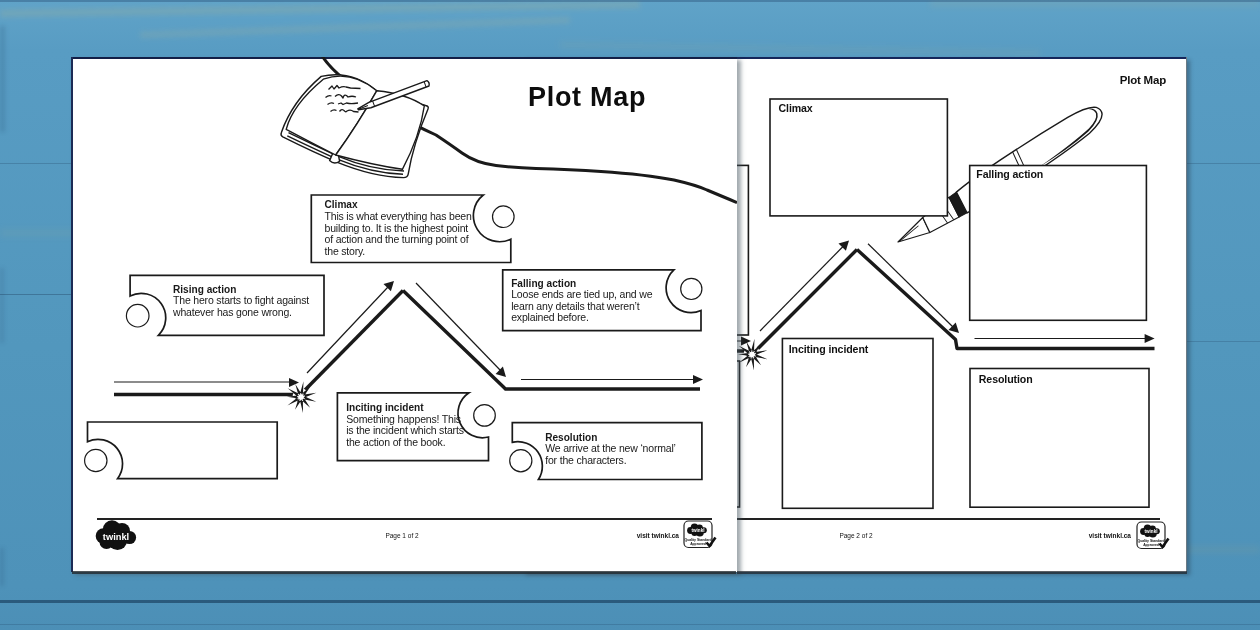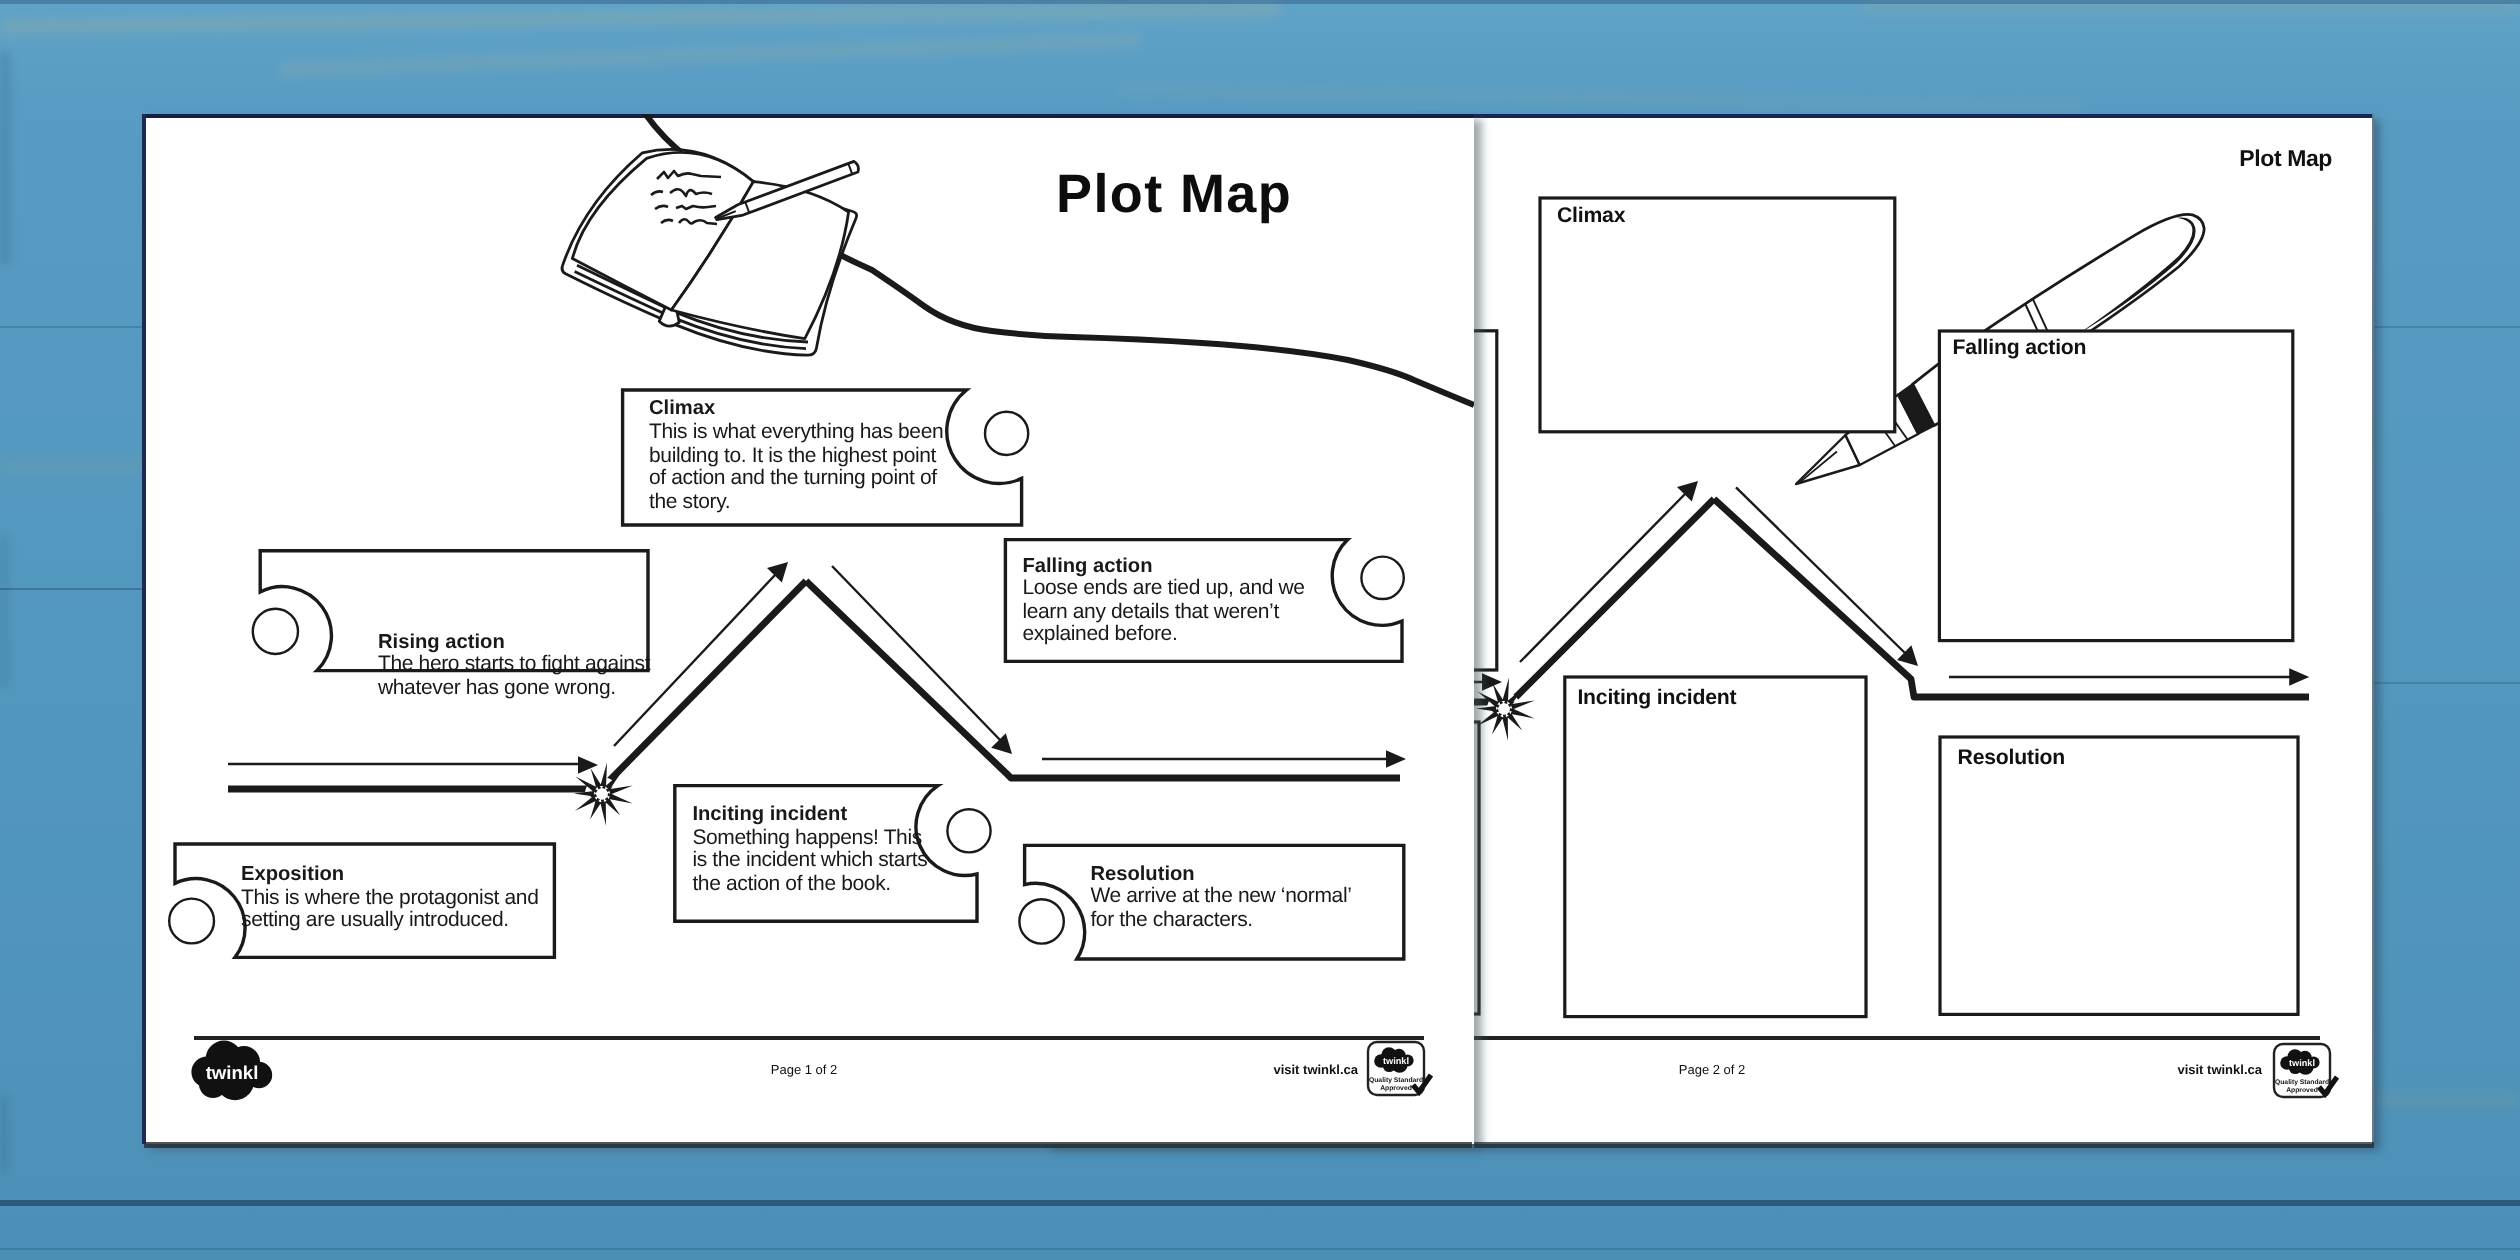--- a/index.html
+++ b/index.html
@@ -218,25 +218,24 @@
       <circle r="8.5" fill="#fff" stroke="none"></circle>
       <path fill="#1a1a1a" stroke="none" d="M4.2,-0.2 L15.3,4.7 L3.4,2.5 Z M3.6,2.1 L9.1,10.8 L1.5,3.9 Z M1.9,3.7 L2.0,15.9 L-0.9,4.1 Z M-0.4,4.2 L-6.0,12.7 L-3.0,3.0 Z M-2.6,3.3 L-13.6,8.5 L-4.1,0.9 Z M-4.0,1.3 L-14.1,-0.2 L-3.9,-1.5 Z M-4.1,-1.0 L-13.3,-8.8 L-2.5,-3.4 Z M-2.9,-3.1 L-5.7,-12.9 L-0.3,-4.2 Z M-0.8,-4.1 L2.5,-15.8 L2.0,-3.7 Z M1.6,-3.9 L9.4,-10.5 L3.7,-2.0 Z M3.4,-2.4 L15.4,-4.3 L4.2,0.3 Z"></path>
       <path fill="#1a1a1a" stroke="none" d="M2.6,1.5 L4.5,4.7 L1.4,2.6 Z M1.0,2.8 L0.5,6.5 L-0.6,2.9 Z M-1.0,2.8 L-3.8,5.3 L-2.4,1.9 Z M-2.6,1.5 L-6.3,1.6 L-3.0,-0.1 Z M-3.0,-0.5 L-5.9,-2.8 L-2.2,-2.0 Z M-1.9,-2.3 L-2.7,-5.9 L-0.4,-3.0 Z M-0.0,-3.0 L1.8,-6.3 L1.6,-2.5 Z M1.9,-2.3 L5.4,-3.7 L2.9,-0.9 Z M3.0,-0.5 L6.5,0.7 L2.8,1.1 Z"></path>
     </g>
   </svg>
 
   <div class="abs" style="left:457px;top:25px;color:#0d0d0d;font-weight:bold;font-size:27px;letter-spacing:0.7px;">Plot Map</div>
 
   <div class="btxt" style="left:253.5px;top:142.4px;"><b>Climax</b><br>This is what everything has been<br>building to. It is the highest point<br>of action and the turning point of<br>the story.</div>
 
-  <div class="btxt" style="left:118px;top:226.5px;margin-top:32px;"><b>Rising action</b><br>The hero starts to fight against<br>whatever has gone wrong.</div>
+  <div class="btxt" style="left:102px;top:226.5px;"><b>Rising action</b><br>The hero starts to fight against<br>whatever has gone wrong.</div>
 
   <div class="btxt" style="left:440.2px;top:220.6px;"><b>Falling action</b><br>Loose ends are tied up, and we<br>learn any details that weren’t<br>explained before.</div>
 
-  <div class="btxt" style="left:49.5px;top:375.3px;"><b>Exposition</b><br>This is where the protagonist and<br>setting are usually introduced.</div>
 
   <div class="btxt" style="left:275.2px;top:345px;"><b>Inciting incident</b><br>Something happens! This<br>is the incident which starts<br>the action of the book.</div>
 
   <div class="btxt" style="left:474.2px;top:374.5px;"><b>Resolution</b><br>We arrive at the new ‘normal’<br>for the characters.</div>
 
   <div class="abs" style="left:26px;top:461px;width:615px;height:1.7px;background:#222;"></div>
 
   <svg width="50" height="36" style="position:absolute;left:20px;top:460px;">
     <g fill="#111">
       <circle cx="12.5" cy="19" r="7.8"></circle>

